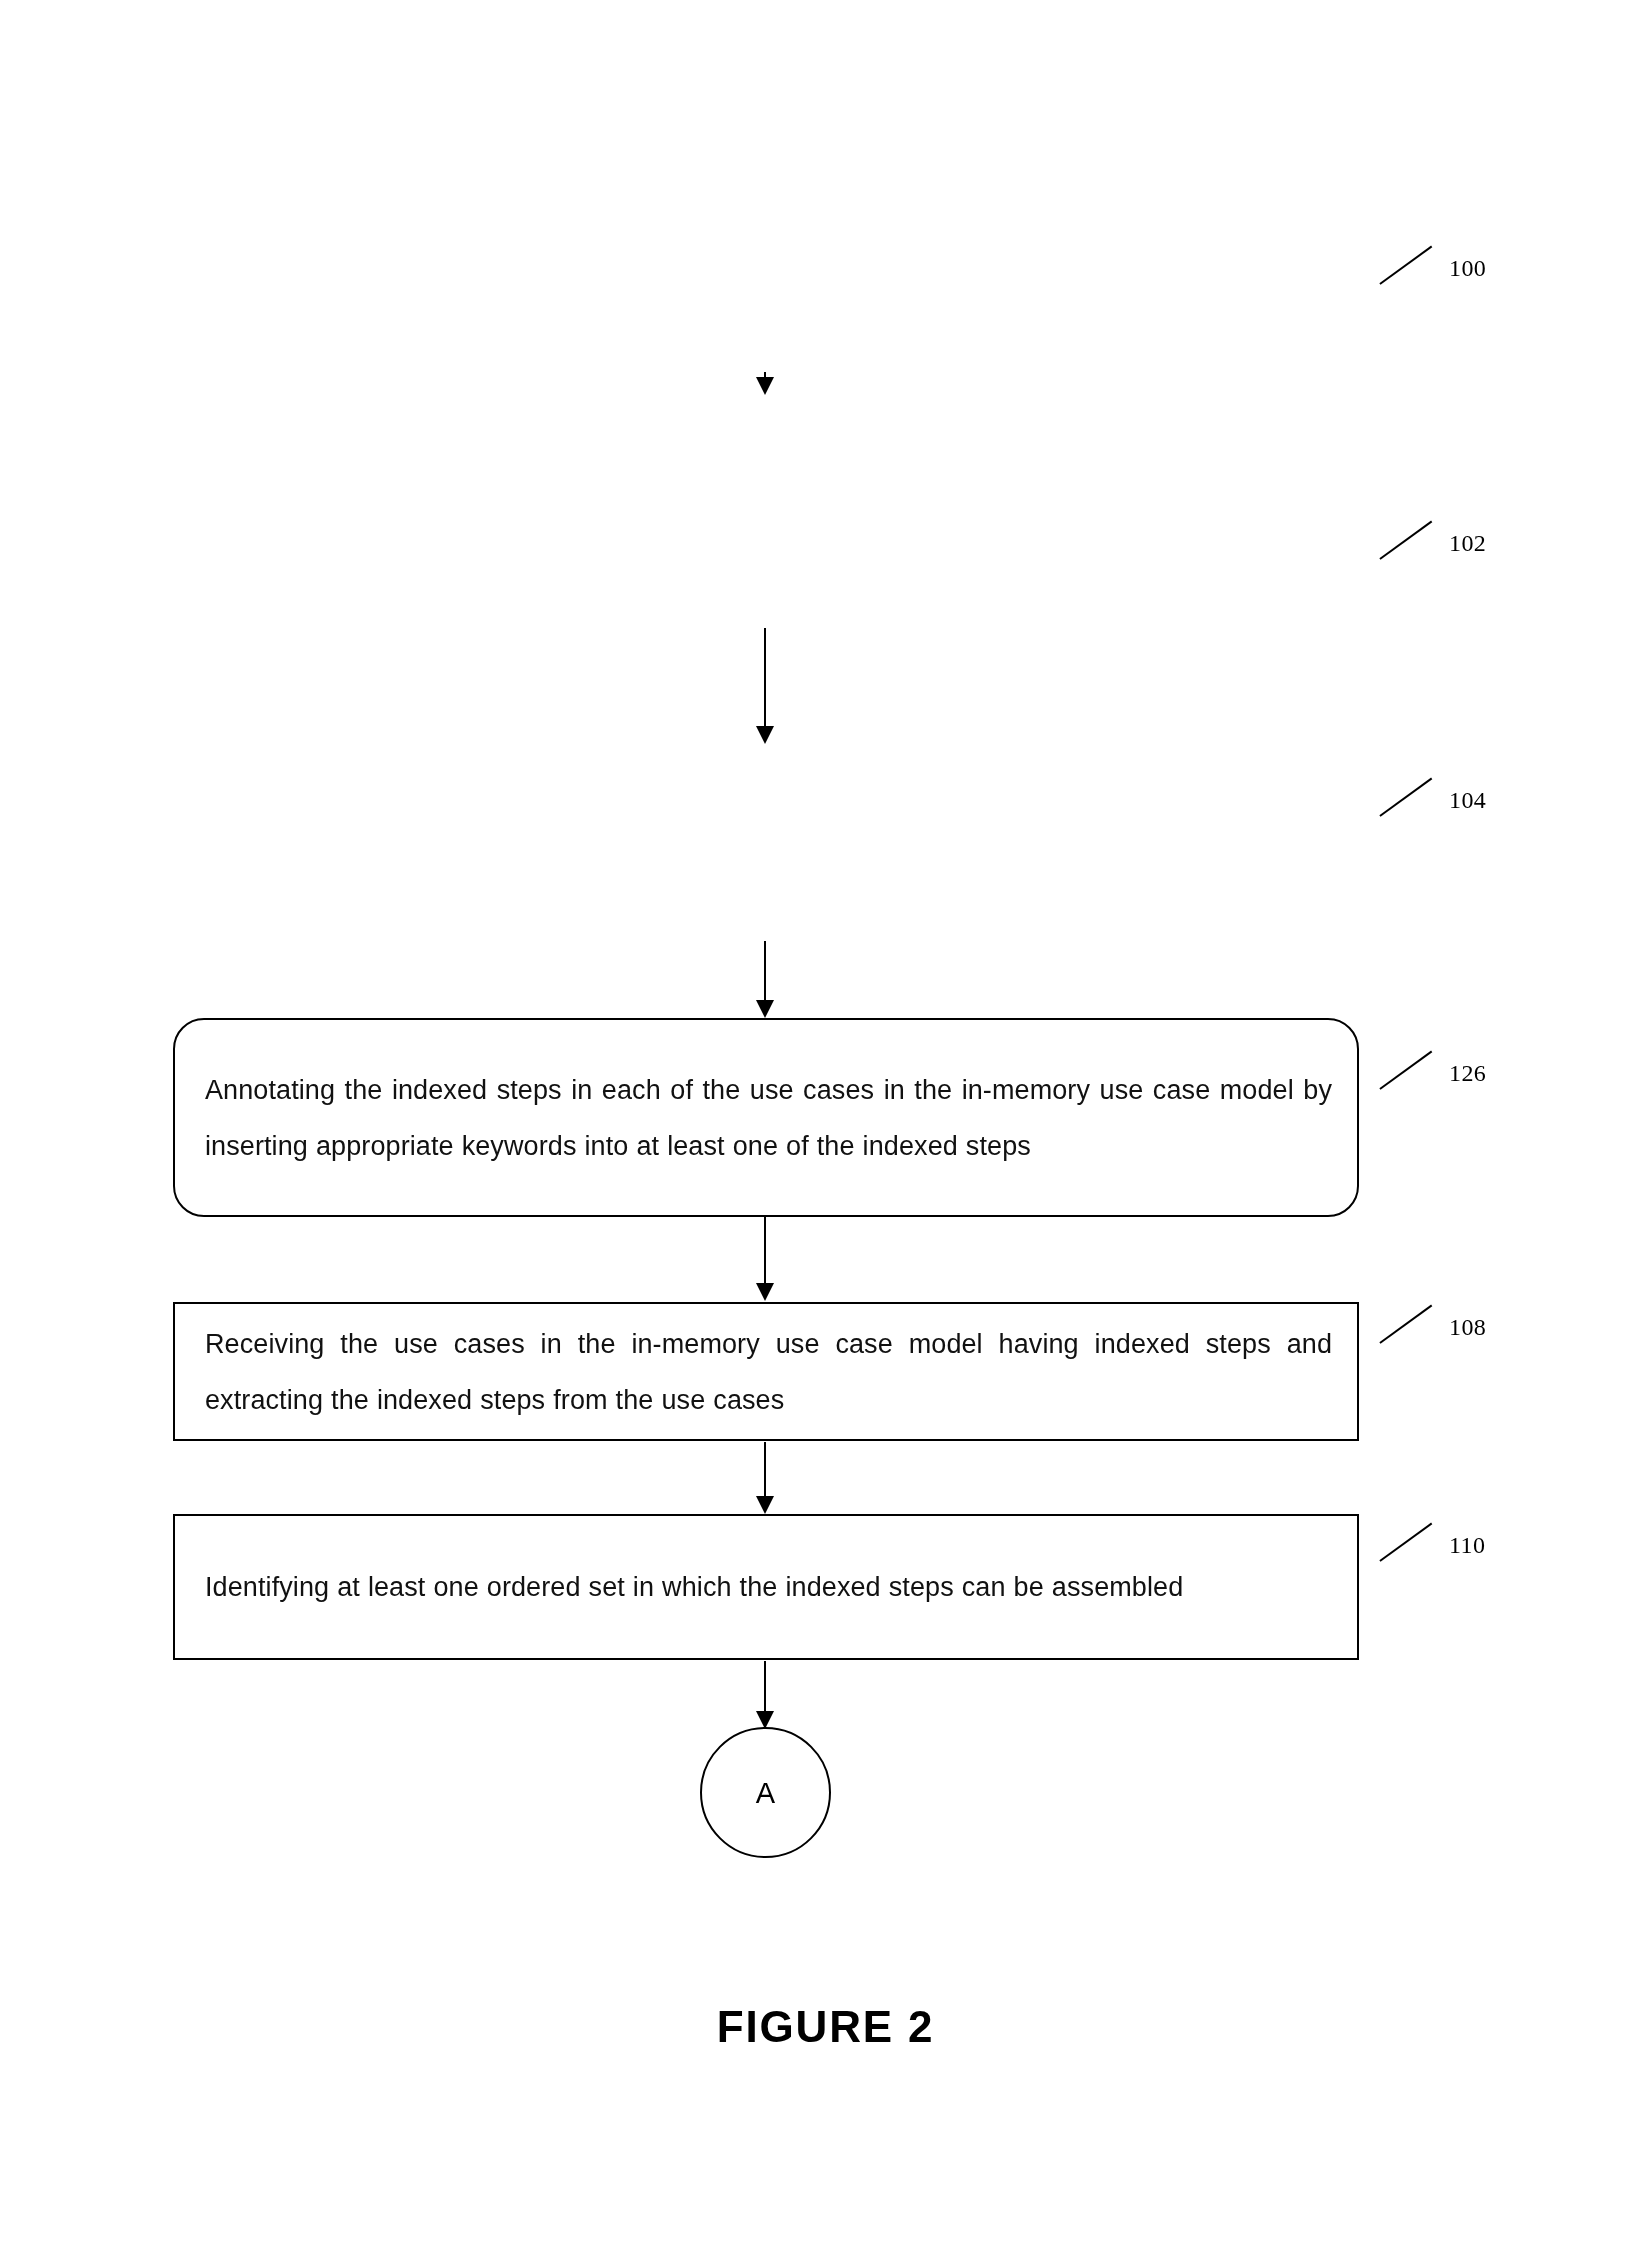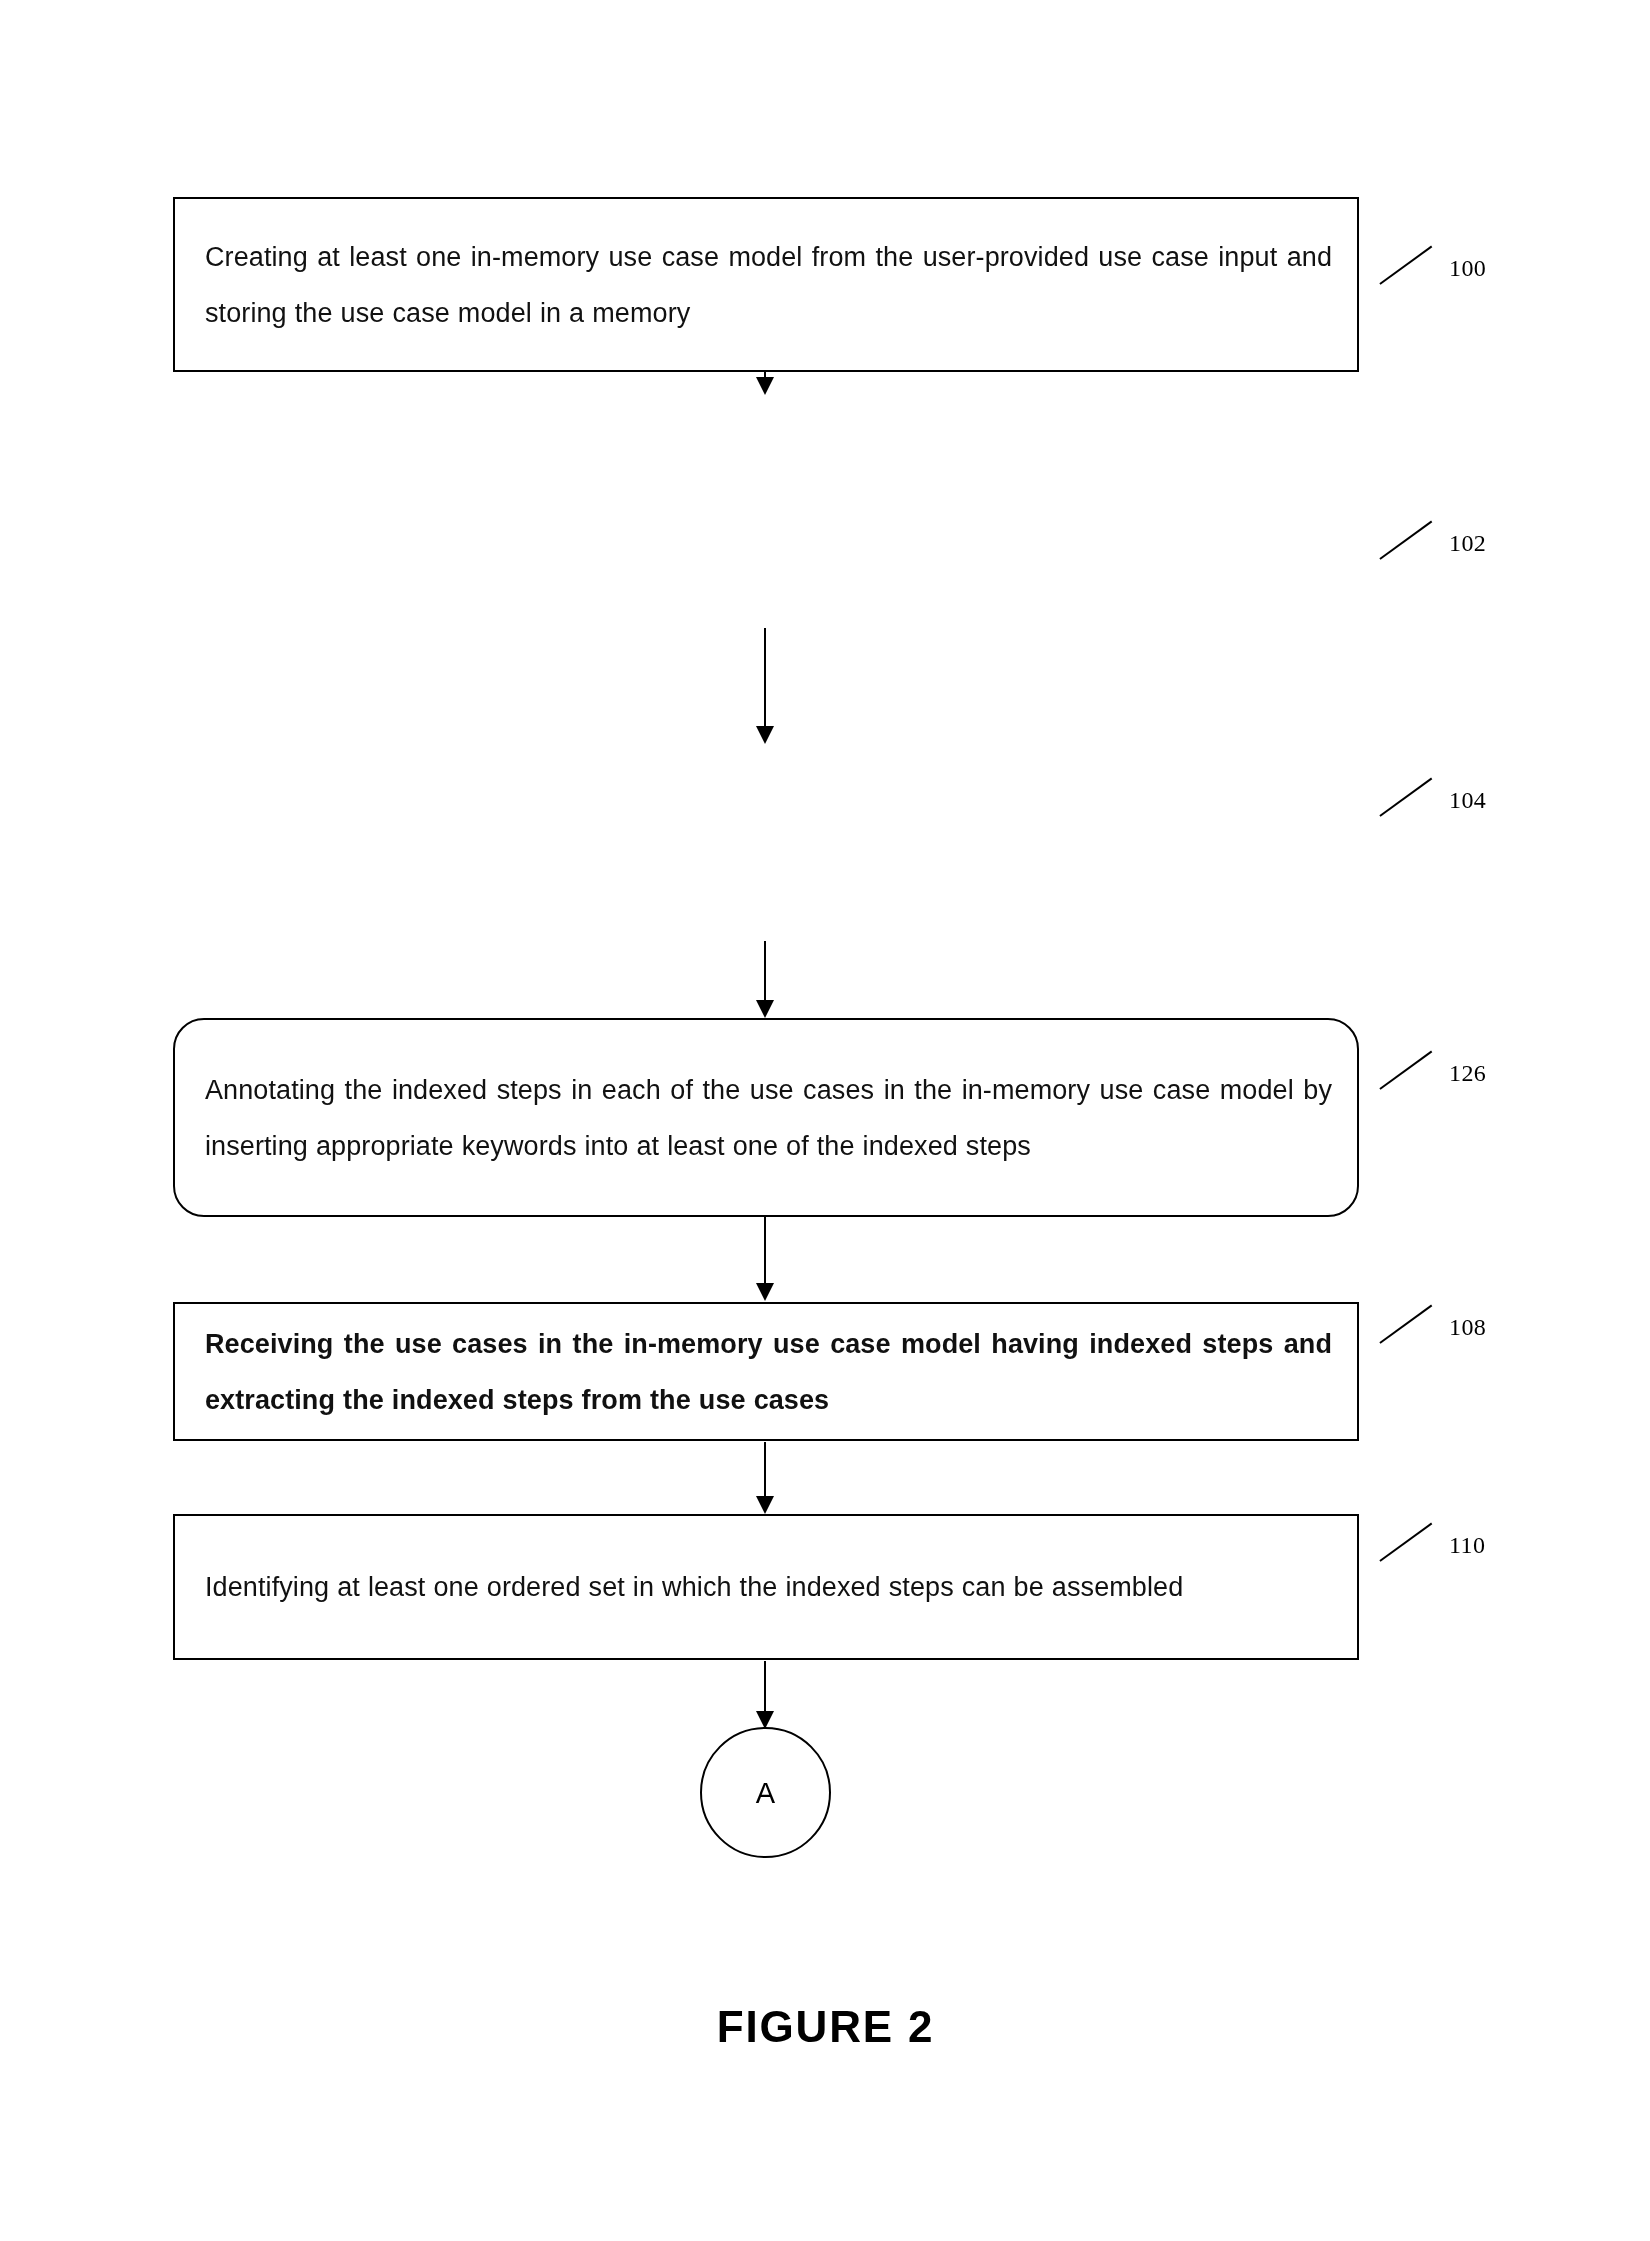--- a/index.html
+++ b/index.html
@@ -47,21 +47,21 @@
     text-align-last: left;
     letter-spacing: 0.1px;
     word-spacing: 0.4px;
     color: #111111;
   }
 
   .box-1 { top: 197px;  height: 175px; }
   .box-2 { top: 395px;  height: 232px; }
   .box-3 { top: 745px;  height: 196px; }
   .box-4 { top: 1018px; height: 199px; border-radius: 31px; }
-  .box-5 { top: 1302px; height: 139px; font-weight: bold; }
+  .box-5 { top: 1302px; height: 139px; }
   .box-6 { top: 1514px; height: 146px; }
 
   
   .arrow {
     position: absolute;
     left: 756px;
     width: 19.5px;
   }
   .arrow .shaft {
     position: absolute;
@@ -172,23 +172,20 @@
     font-size: 44px;
     letter-spacing: 1.8px;
     color: #000000;
   }
 </style>
 </head>
 <body>
 
 <div id="figure-sheet">
 
-  <div class="flow-box box-1">
-    <div class="flow-box-text">Creating at least one in-memory use case model from the user-provided use case input and storing the use case model in a memory</div>
-  </div>
   <div class="arrow arrow-1">
     <div class="shaft"></div>
     <div class="head"></div>
   </div>
 
   <div class="arrow arrow-2">
     <div class="shaft"></div>
     <div class="head"></div>
   </div>
 

